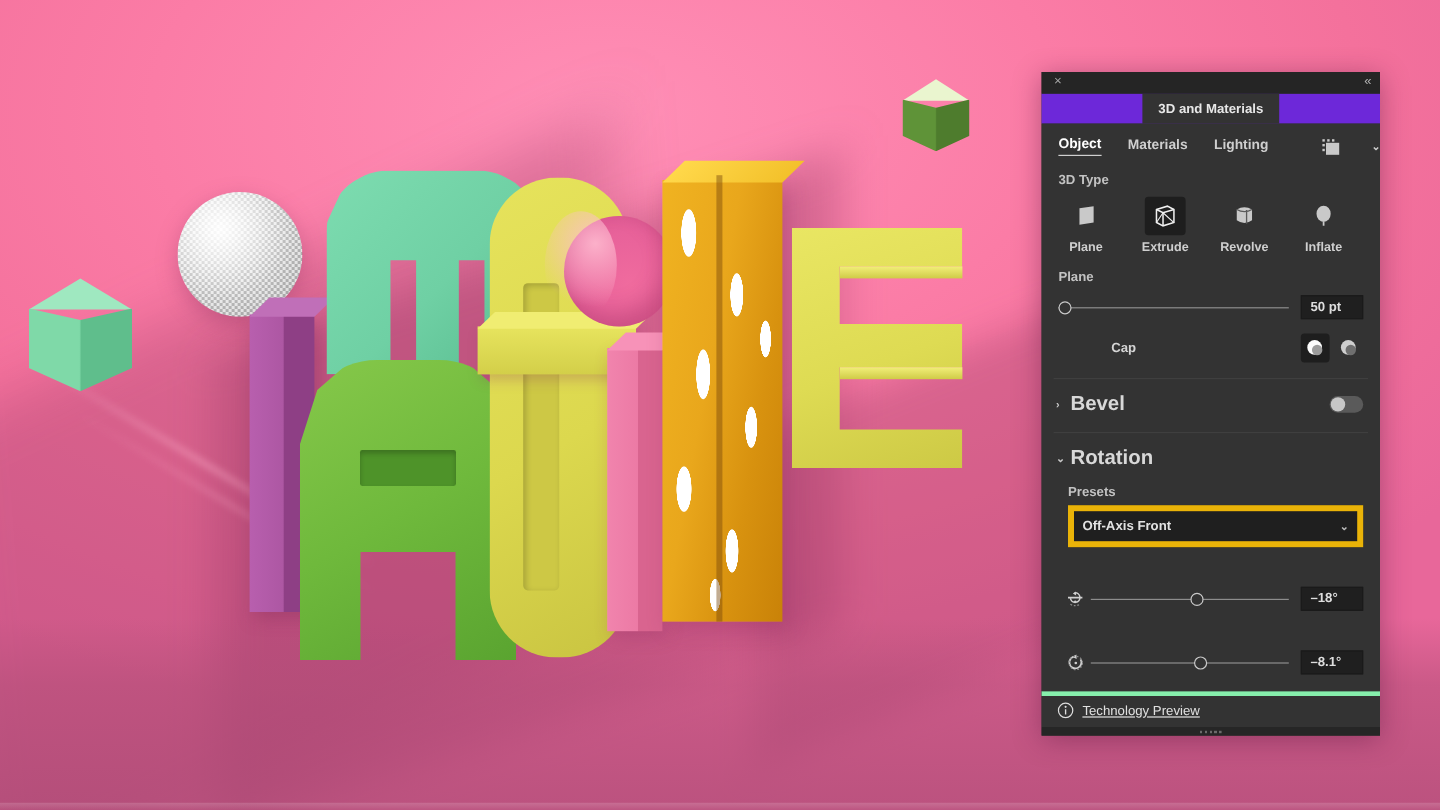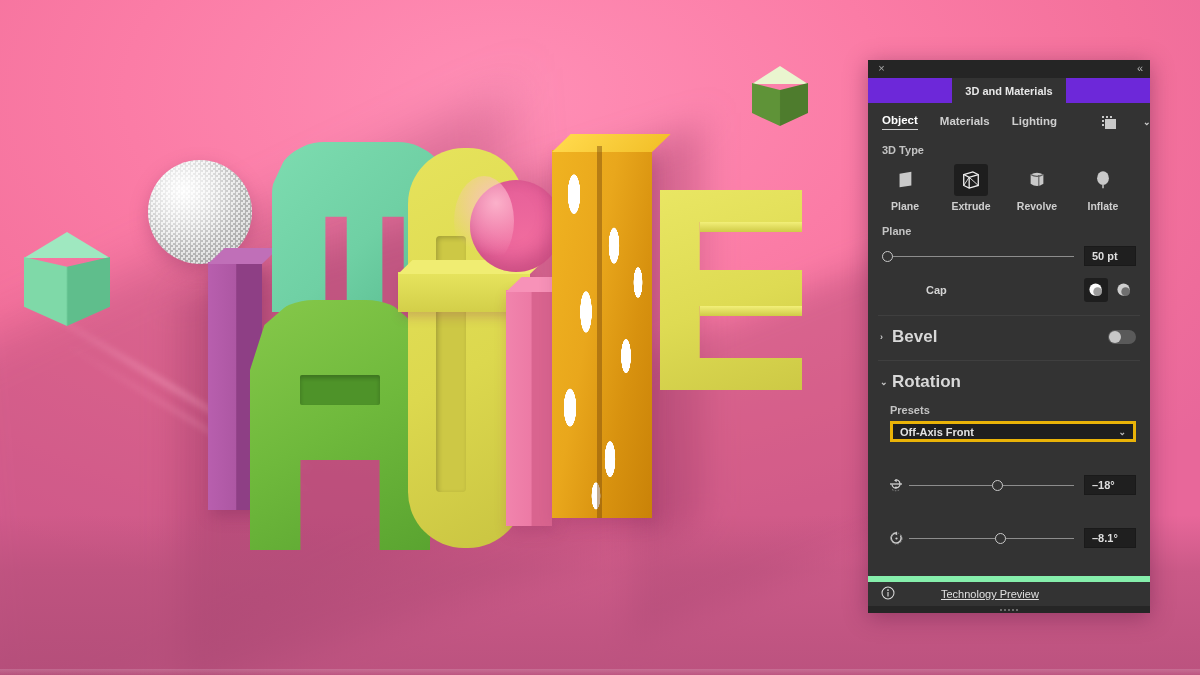--- a/index.html
+++ b/index.html
@@ -321,31 +321,31 @@
   .toggle {
     width: 28px; height: 14px; border-radius: 7px; background: #5a5a5a; position: relative; cursor: pointer;
   }
   .toggle .dot {
     position: absolute; left: 1px; top: 1px; width: 12px; height: 12px;
     border-radius: 50%; background: #c7c7c7;
   }
 
   #presets-label { padding: 12px 14px 0 22px; color: #c3c3c3; font-size: 11px; }
   #preset-select {
-    margin: 5px 14px 0 22px; height: 21px; background: #1f1f1f; border: 3px solid #eab308;
+    margin: 5px 14px 0 22px; height: 35px; background: #1f1f1f; border: 5px solid #eab308;
     display: flex; align-items: center; padding: 0 7px; color: #e2e2e2; font-size: 11px; cursor: pointer; justify-content: center;
   }
   #preset-select .sel-chev { margin-left: auto; font-size: 9px; color: #bdbdbd; }
 
   .rot-row { display: flex; align-items: center; padding: 11px 14px 0 20px; margin-top: 22px; }
   .rot-icon { width: 17px; height: 17px; flex: none; margin-right: 4px; }
 
   #panel-footer {
     height: 30px; background: #333333; display: flex; align-items: center;
-    padding-left: 13px; flex: none; border-top: 6px solid #86efac; gap: 39px;
+    padding-left: 13px; flex: none; border-top: 4px solid #86efac;
   }
   #tech-preview { color: #e0e0e0; font-size: 11px; text-decoration: underline; margin-left: 7px; cursor: pointer; }
   #panel-grip {
     height: 7px; background: #262626; flex: none;
     display: flex; align-items: center; justify-content: center; cursor: ns-resize;
   }
   #panel-grip .g { width: 18px; height: 2px;
     background: repeating-linear-gradient(90deg,#6a6a6a 0 2px, transparent 2px 4px); }
 </style>
 </head>

